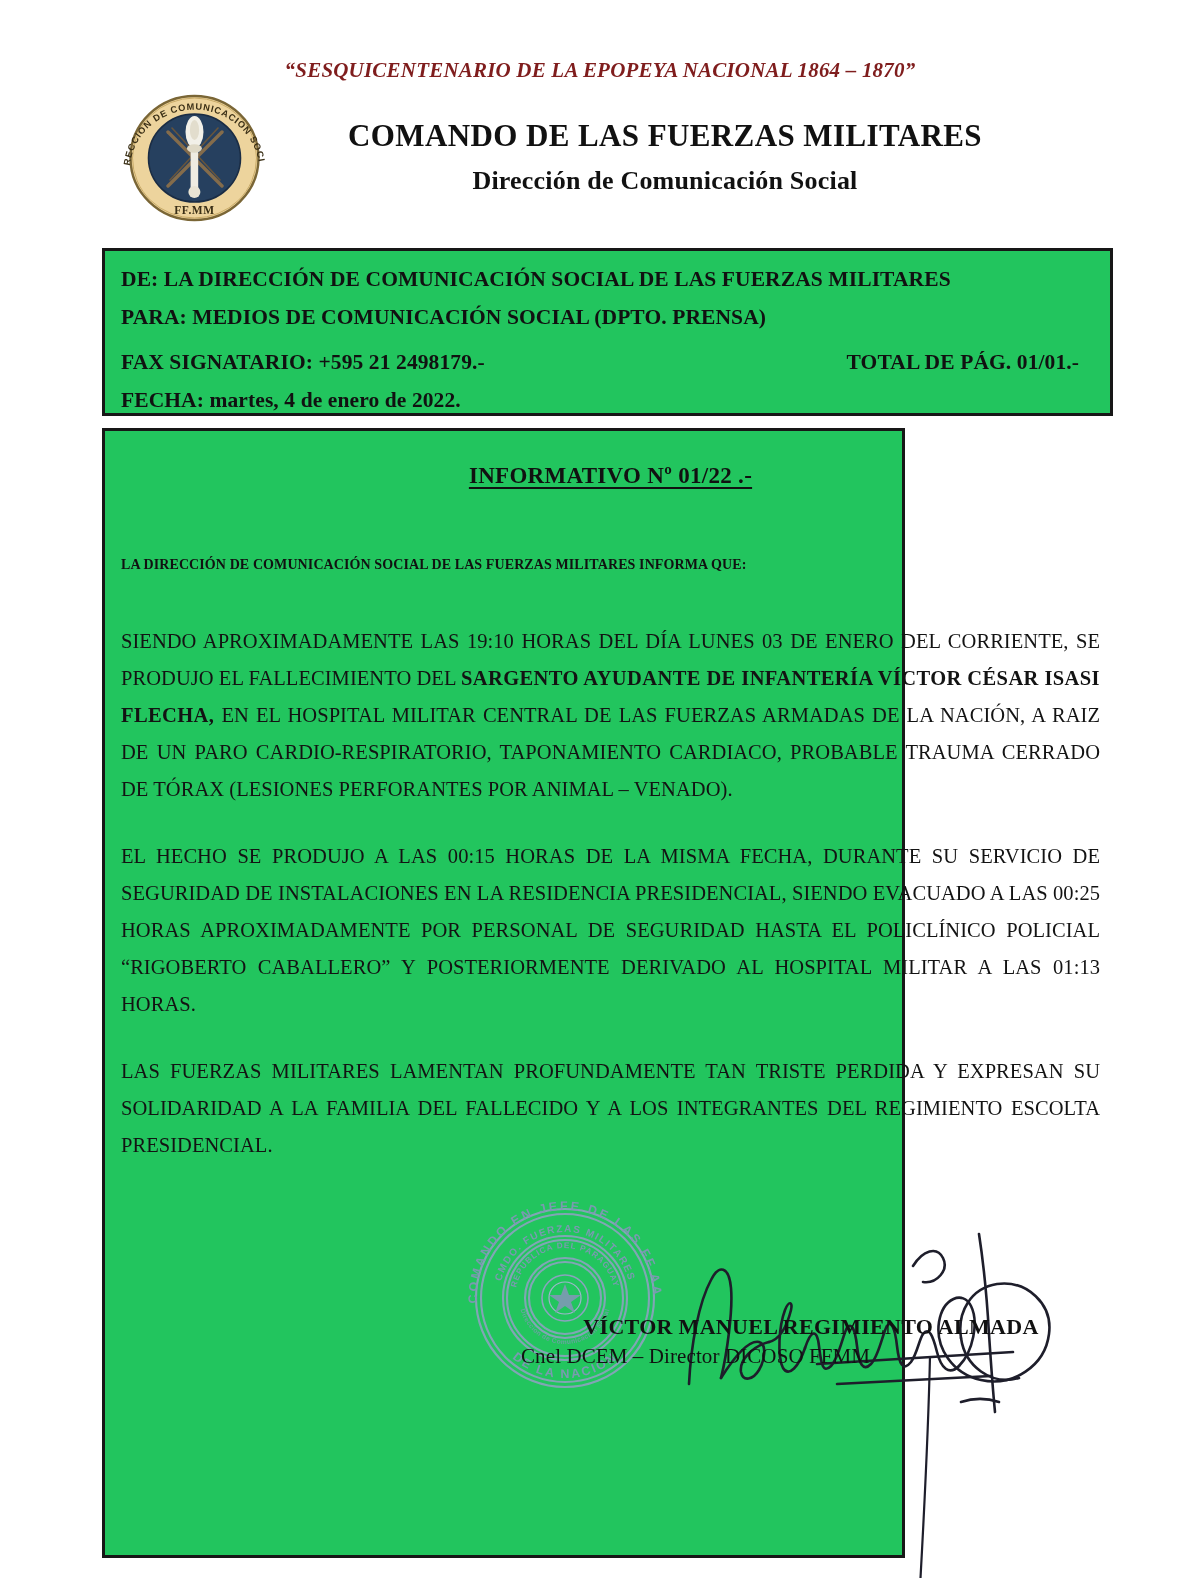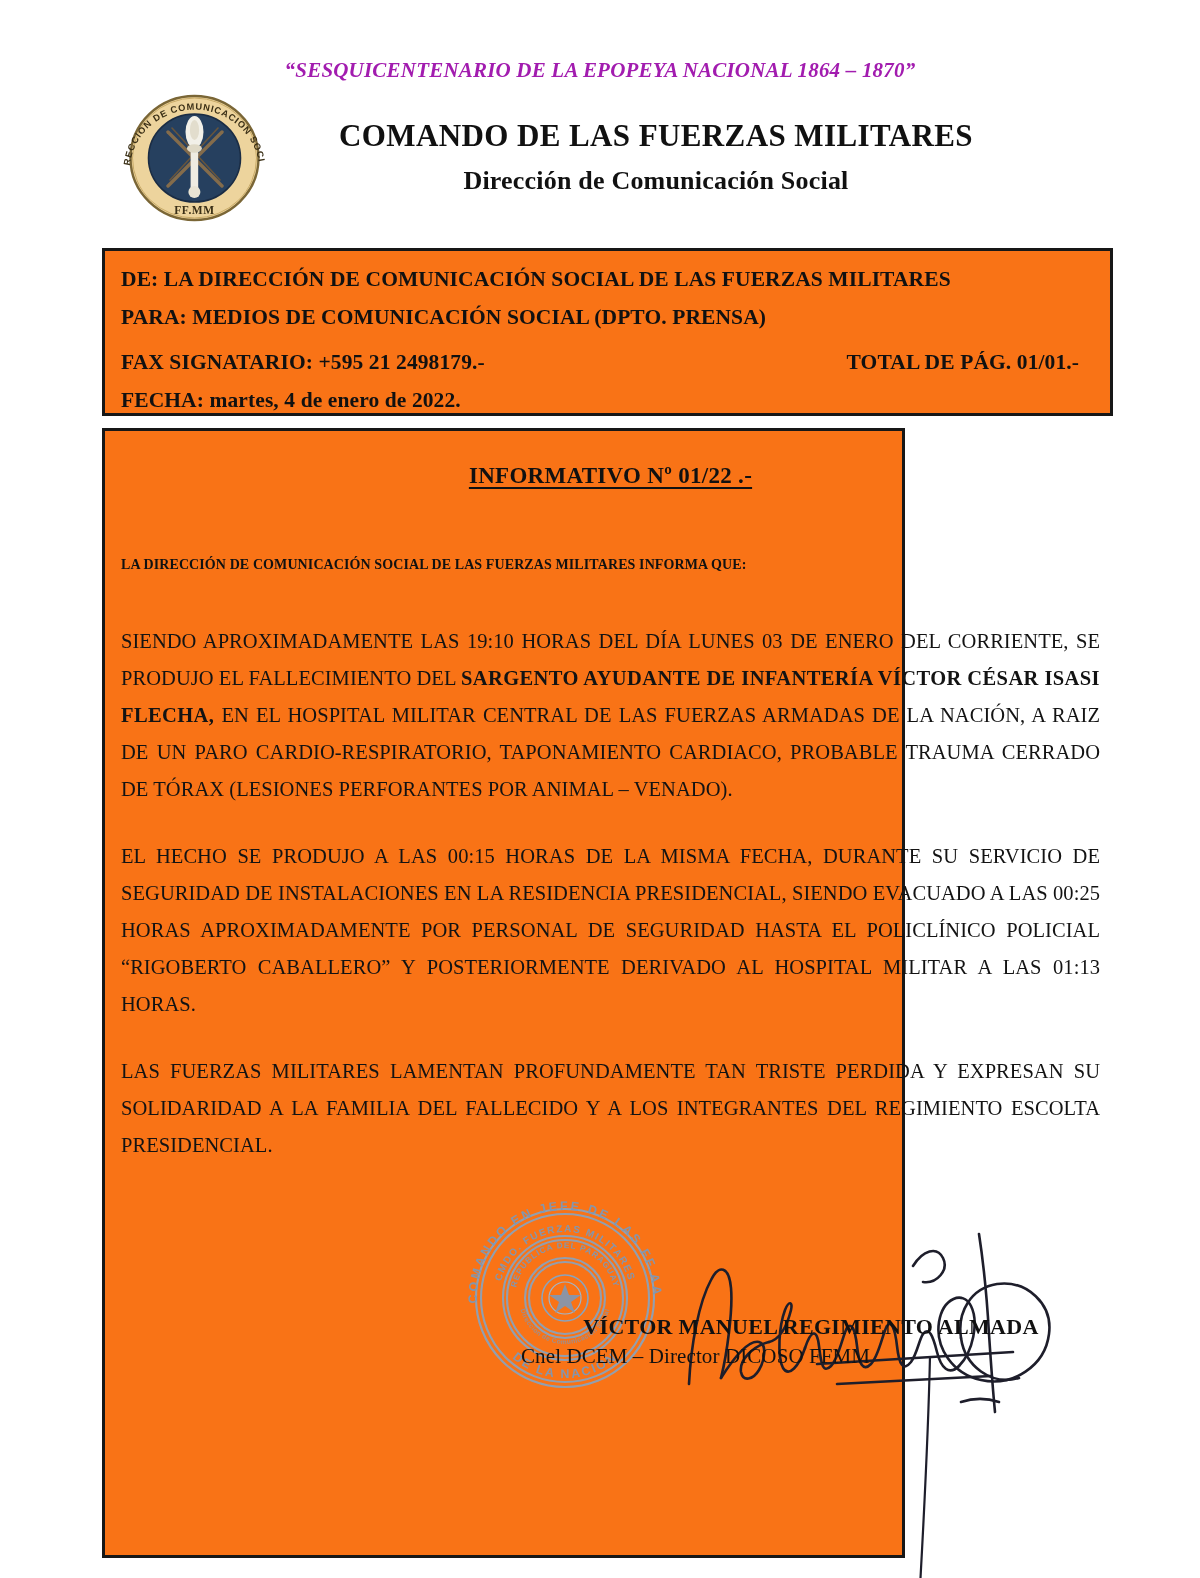--- a/index.html
+++ b/index.html
@@ -36,32 +36,32 @@
   .epopeya {
     position: absolute;
     left: 0;
     top: 58px;
     width: 1200px;
     text-align: center;
     font-style: italic;
     font-weight: bold;
     font-size: 21px;
     letter-spacing: 0.2px;
-    color: #a21caf;
+    color: #7f1d1d;
   }
   .crest-wrap {
     position: absolute;
     left: 112px;
     top: 88px;
     width: 165px;
     height: 140px;
   }
   .titleblock {
     position: absolute;
-    left: 276px;
+    left: 285px;
     top: 118px;
     width: 760px;
     text-align: center;
   }
   .title-main {
     font-size: 31px;
     font-weight: bold;
     letter-spacing: 0.4px;
     line-height: 1.16;
     color: #111;
@@ -74,21 +74,21 @@
     line-height: 1.3;
     margin-top: 10px;
     color: #111;
     white-space: nowrap;
   }
 
   
   .box {
     position: absolute;
     border: 3px solid #171717;
-    background: #f97316;
+    background: #22c55e;
     box-sizing: border-box;
   }
   .box-header {
     left: 102px;
     top: 248px;
     width: 1011px;
     height: 168px;
     padding: 12px 0 0 16px;
   }
   .box-body {

